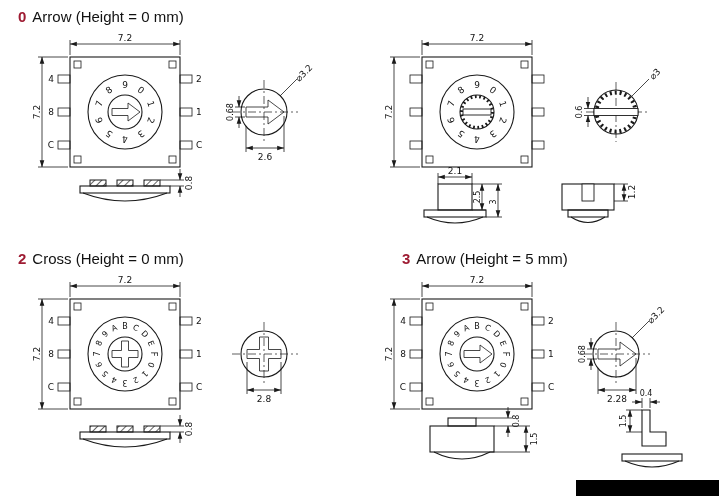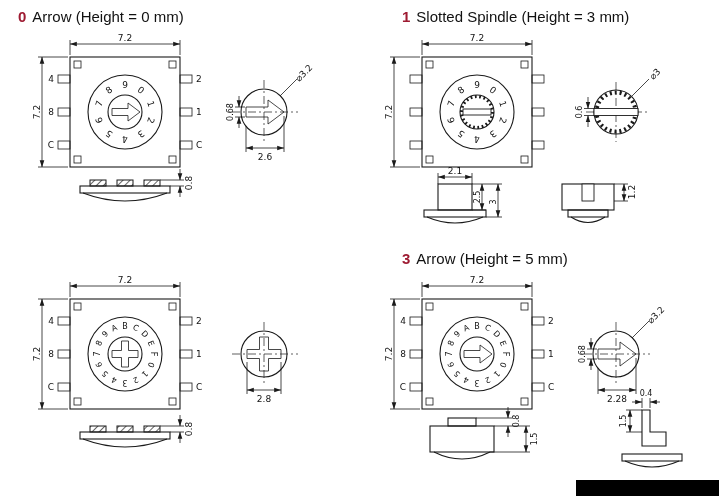--- a/index.html
+++ b/index.html
@@ -26,22 +26,22 @@
                 background:#000; z-index:5; }
 </style>
 </head>
 <body>
 
 <div class="page" style="--accent: #9e1b32;">
 
   <div class="qtitle" style="left:18px;top:8px">
     <span class="num">0</span><span>Arrow (Height = 0 mm)</span>
   </div>
-  <div class="qtitle" style="left:402px;top:8px">
-    <span class="num">1</span><span>Slotted Spindle (Height = 3 mm)</span>
+  <div class="qtitle" style="left:18px;top:250px">
+    <span class="num">2</span><span>Cross (Height = 0 mm)</span>
   </div>
   <div class="qtitle" style="left:402px;top:250px">
     <span class="num">3</span><span>Arrow (Height = 5 mm)</span>
   </div>
 
   <svg class="qsvg" style="left:8px;top:30px" width="345" height="218" viewBox="0 0 345 218">
     <defs>
       <marker id="ar0" viewBox="0 0 10 10" refX="9.5" refY="5" markerWidth="9" markerHeight="9" orient="auto-start-reverse">
         <path d="M0,1.8 L10,5 L0,8.2 Z" fill="#1a1a1a"></path>
       </marker>

